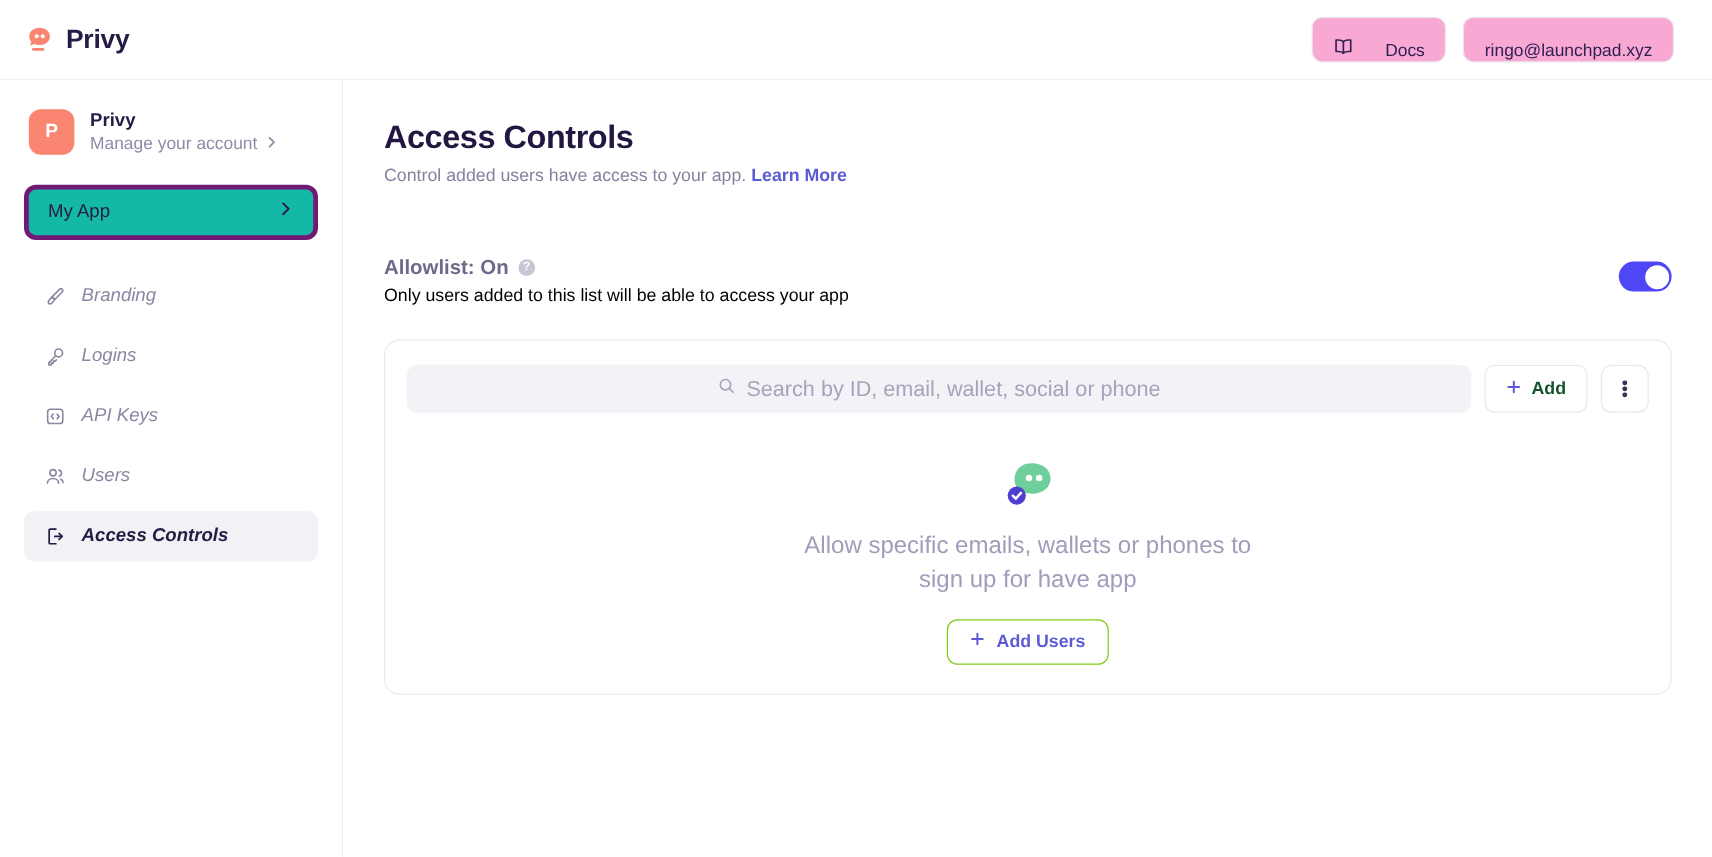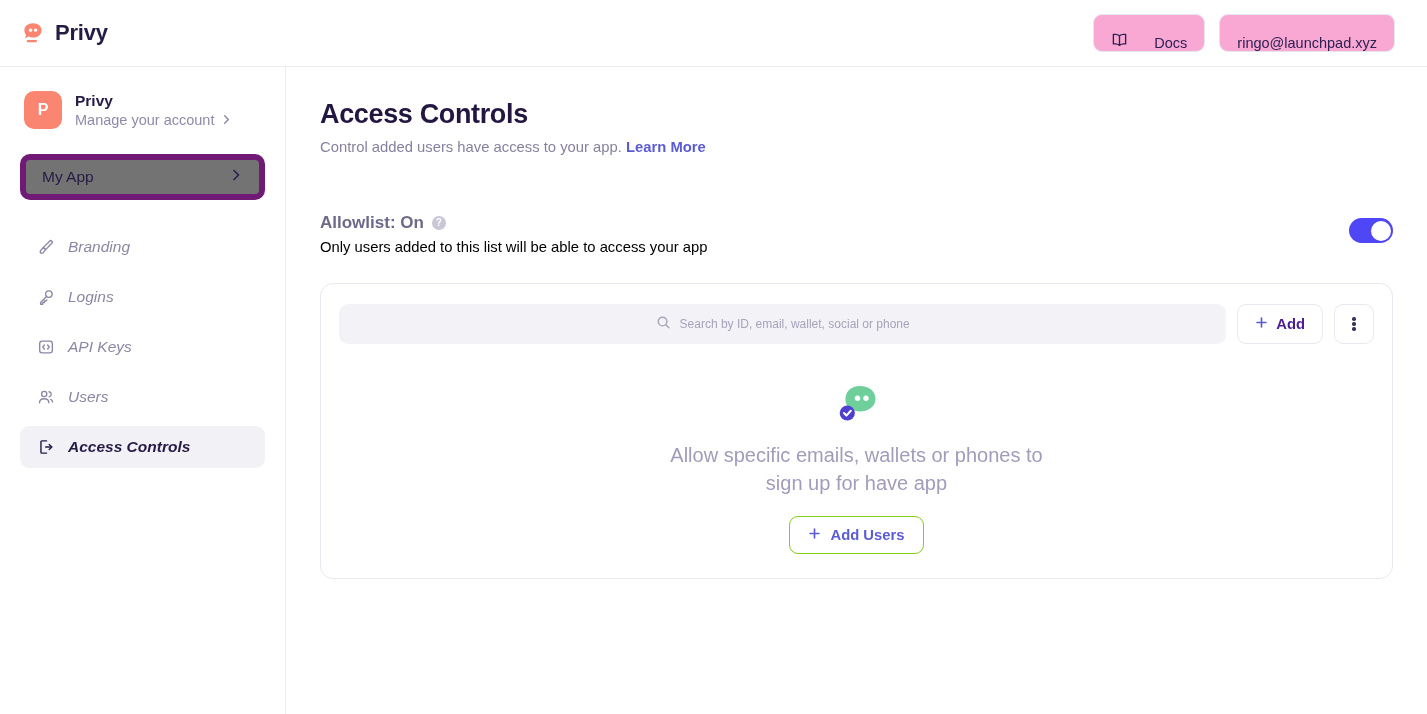--- a/index.html
+++ b/index.html
@@ -73,28 +73,28 @@
   }
   .acct-text { line-height: 1.3; }
   .acct-title { font-size: 15.5px; font-weight: 700; color: #261B45; }
   .acct-sub {
     font-size: 14.5px; color: #8e8ba8; display: flex; align-items: center; gap: 7px;
   }
 
   .app-select {
     margin-top: 24px;
     height: 46px;
-    border: 6px solid #701a75;
+    border: 4px solid #701a75;
     border-radius: 10px;
     display: flex;
     align-items: center;
     justify-content: space-between;
     padding: 0 16px;
     cursor: pointer;
-    background: #737373;
+    background: #14b8a6;
   }
   .app-select-label { font-size: 15.5px; color: #261B45; font-weight: 500; }
 
   .nav { margin-top: 26px; }
   .nav-item {
     height: 42px;
     display: flex;
     align-items: center;
     gap: 13px;
     padding: 0 16px;
@@ -178,29 +178,29 @@
     flex: 1;
     height: 40px;
     background: #f3f2f7;
     border-radius: 9px;
     display: flex;
     align-items: center;
     justify-content: center;
     gap: 9px;
     cursor: text;
   }
-  .search-ph { font-size: 12px; color: #a6a3ba; }
+  .search-ph { font-size: 18px; color: #a6a3ba; }
   .add-btn {
     height: 40px;
     border: 1px solid #e9e8f1;
     border-radius: 9px;
     background: #fff;
     display: flex; align-items: center; gap: 8px;
     padding: 0 17px;
-    color: #4c1d95;
+    color: #14532d;
     font-size: 14.8px;
     font-weight: 600;
     cursor: pointer;
   }
   .kebab-btn {
     width: 40px; height: 40px;
     border: 1px solid #e9e8f1;
     border-radius: 9px;
     background: #fff;
     display: flex; align-items: center; justify-content: center;

